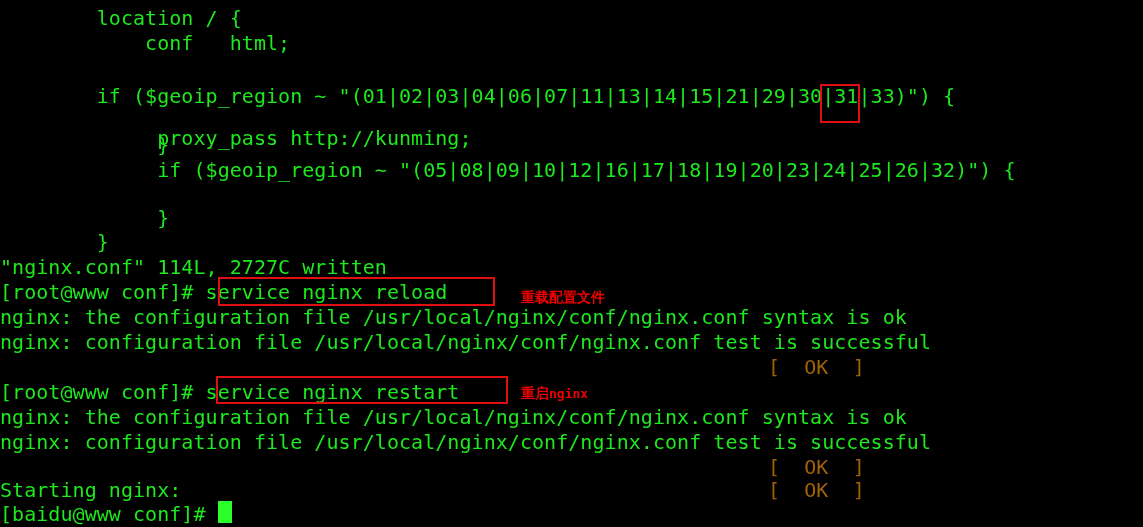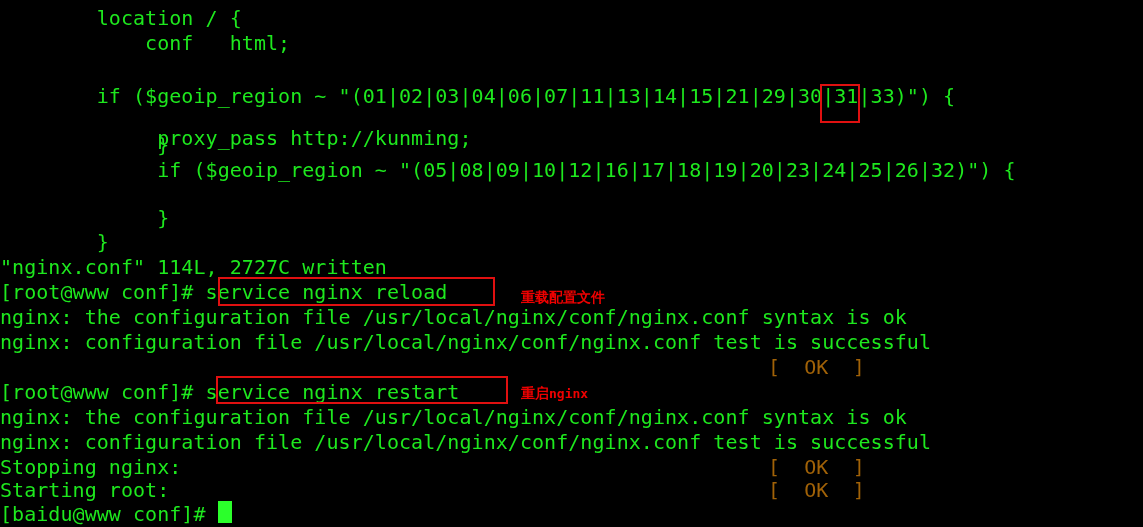--- a/index.html
+++ b/index.html
@@ -73,23 +73,22 @@
   <div class="line" style="top:206px">             }</div>
   <div class="line" style="top:230px">        }</div>
   <div class="line" style="top:255px">"nginx.conf" 114L, 2727C written</div>
   <div class="line" style="top:280px">[root@www conf]# service nginx reload</div>
   <div class="line" style="top:305px">nginx: the configuration file /usr/local/nginx/conf/nginx.conf syntax is ok</div>
   <div class="line" style="top:330px">nginx: configuration file /usr/local/nginx/conf/nginx.conf test is successful</div>
   <div class="line bright" style="top:355px; left:768px">[  OK  ]</div>
   <div class="line" style="top:380px">[root@www conf]# service nginx restart</div>
   <div class="line" style="top:405px">nginx: the configuration file /usr/local/nginx/conf/nginx.conf syntax is ok</div>
   <div class="line" style="top:430px">nginx: configuration file /usr/local/nginx/conf/nginx.conf test is successful</div>
-  <div class="line" style="top:455px">Stopping nginx:</div>
   <div class="line bright" style="top:455px; left:768px">[  OK  ]</div>
-  <div class="line" style="top:478px">Starting root:</div>
+  <div class="line" style="top:478px">Starting nginx:</div>
   <div class="line bright" style="top:478px; left:768px">[  OK  ]</div>
   <div class="line" style="top:502px">[baidu@www conf]# </div>
 
   <div class="cursor" style="left:218px; top:501px; width:14px; height:22px;"></div>
 
   <div class="hlbox" style="left:820px; top:84px; width:40px; height:39px;"></div>
 
   <div class="hlbox" style="left:218px; top:277px; width:277px; height:29px;"></div>
 
   <div class="hlbox" style="left:216px; top:376px; width:292px; height:28px;"></div>

